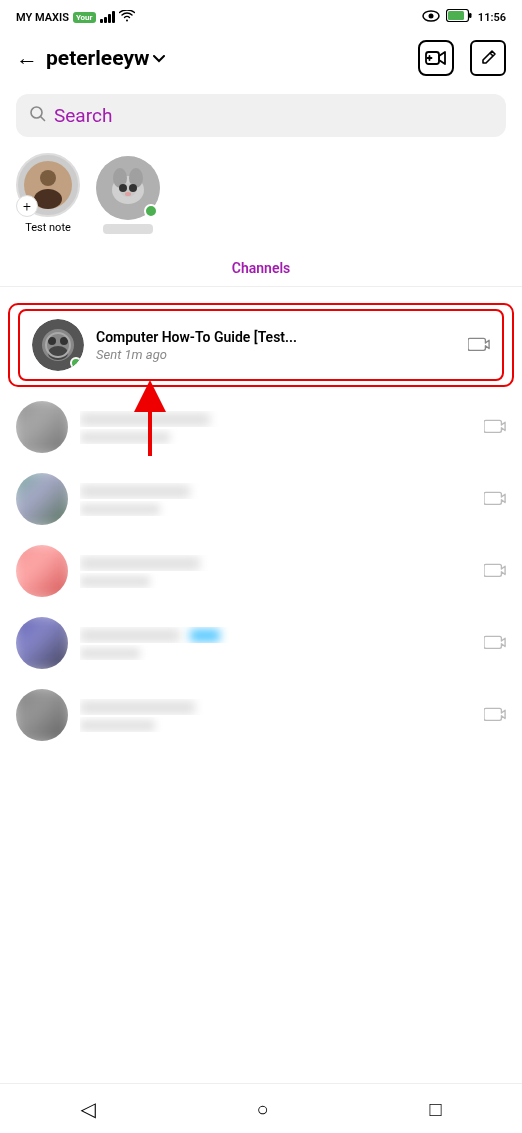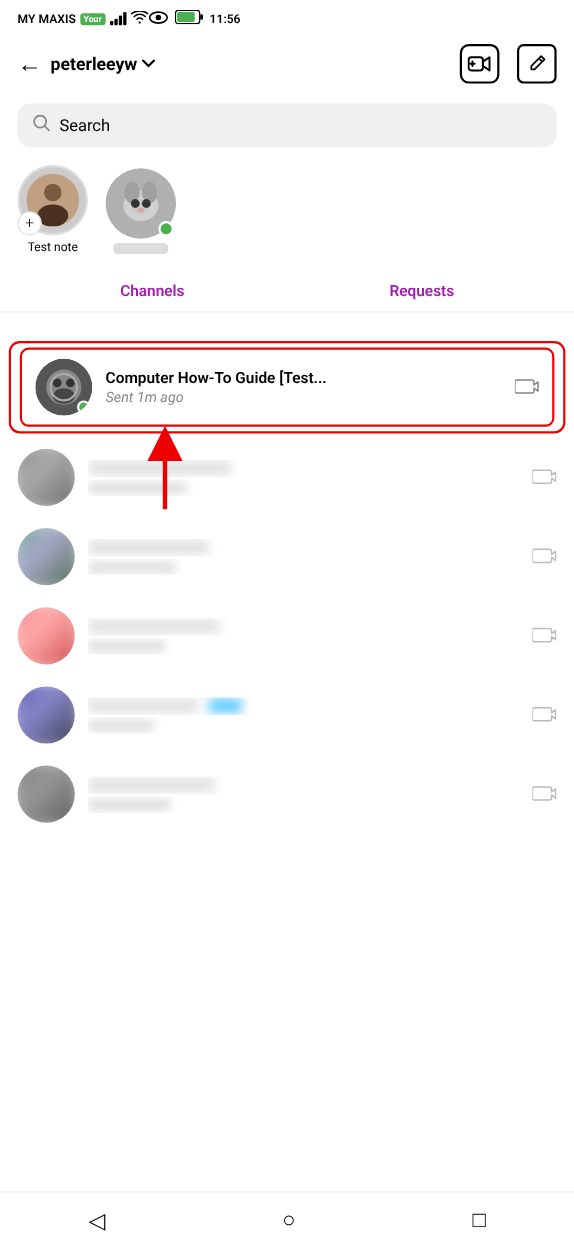--- a/index.html
+++ b/index.html
@@ -8,21 +8,21 @@
       min-height: 1133px;
       background: #fff;
       font-family: -apple-system, BlinkMacSystemFont, 'Segoe UI', Roboto, sans-serif;
       position: relative;
       overflow-x: hidden;
     }
 
     
     .status-bar {
       display: flex;
-      justify-content: flex-start;
+      justify-content: space-between;
       align-items: center;
       padding: 6px 16px 4px;
       background: #fff;
       height: 32px;
     }
     .status-left {
       font-size: 11px;
       font-weight: 600;
       color: #000;
       display: flex;
@@ -70,21 +70,21 @@
       align-items: center;
       gap: 8px;
     }
     .back-arrow {
       font-size: 22px;
       font-weight: 300;
       color: #000;
       cursor: pointer;
     }
     .header-username {
-      font-size: 16px;
+      font-size: 21px;
       font-weight: 700;
       color: #000;
       display: flex;
       align-items: center;
       gap: 4px;
     }
     .chevron-down {
       font-size: 14px;
       color: #000;
     }
@@ -119,22 +119,22 @@
       display: flex;
       align-items: center;
       padding: 10px 14px;
       gap: 8px;
     }
     .search-icon-svg {
       color: #888;
       font-size: 16px;
     }
     .search-placeholder {
-      color: #000000;
-      font-size: 15px;
+      color: #a21caf;
+      font-size: 19px;
     }
 
     
     .stories-row {
       display: flex;
       align-items: flex-end;
       gap: 16px;
       padding: 4px 16px 16px;
       overflow-x: auto;
     }
@@ -337,21 +337,21 @@
       width: 22px;
       height: 22px;
       stroke: #888;
       fill: none;
       stroke-width: 1.5;
     }
 
     .highlighted-box {
       border: 2.5px solid #e00;
       border-radius: 10px;
-      margin: 22px 8px 4px;
+      margin: 12px 8px 4px;
     }
 
     
     .red-arrow-container {
       position: relative;
       height: 0;
       overflow: visible;
       z-index: 10;
     }
     .red-arrow-svg {
@@ -479,21 +479,20 @@
         </svg>
       </div>
       <div class="online-dot"></div>
     </div>
     <div class="story-label-blurred"></div>
   </div>
 </div>
 
 <div class="tabs-row">
   <div class="tab">Channels</div>
-  <div class="tab">Requests</div>
 </div>
 
 <div class="convo-list">
 
   <div class="highlighted-box">
     <div class="convo-item highlighted">
       <div class="convo-avatar">
         <svg width="52" height="52" viewBox="0 0 52 52" fill="none">
           <circle cx="26" cy="26" r="26" fill="#555"></circle>
           <circle cx="26" cy="26" r="16" fill="#888"></circle>

